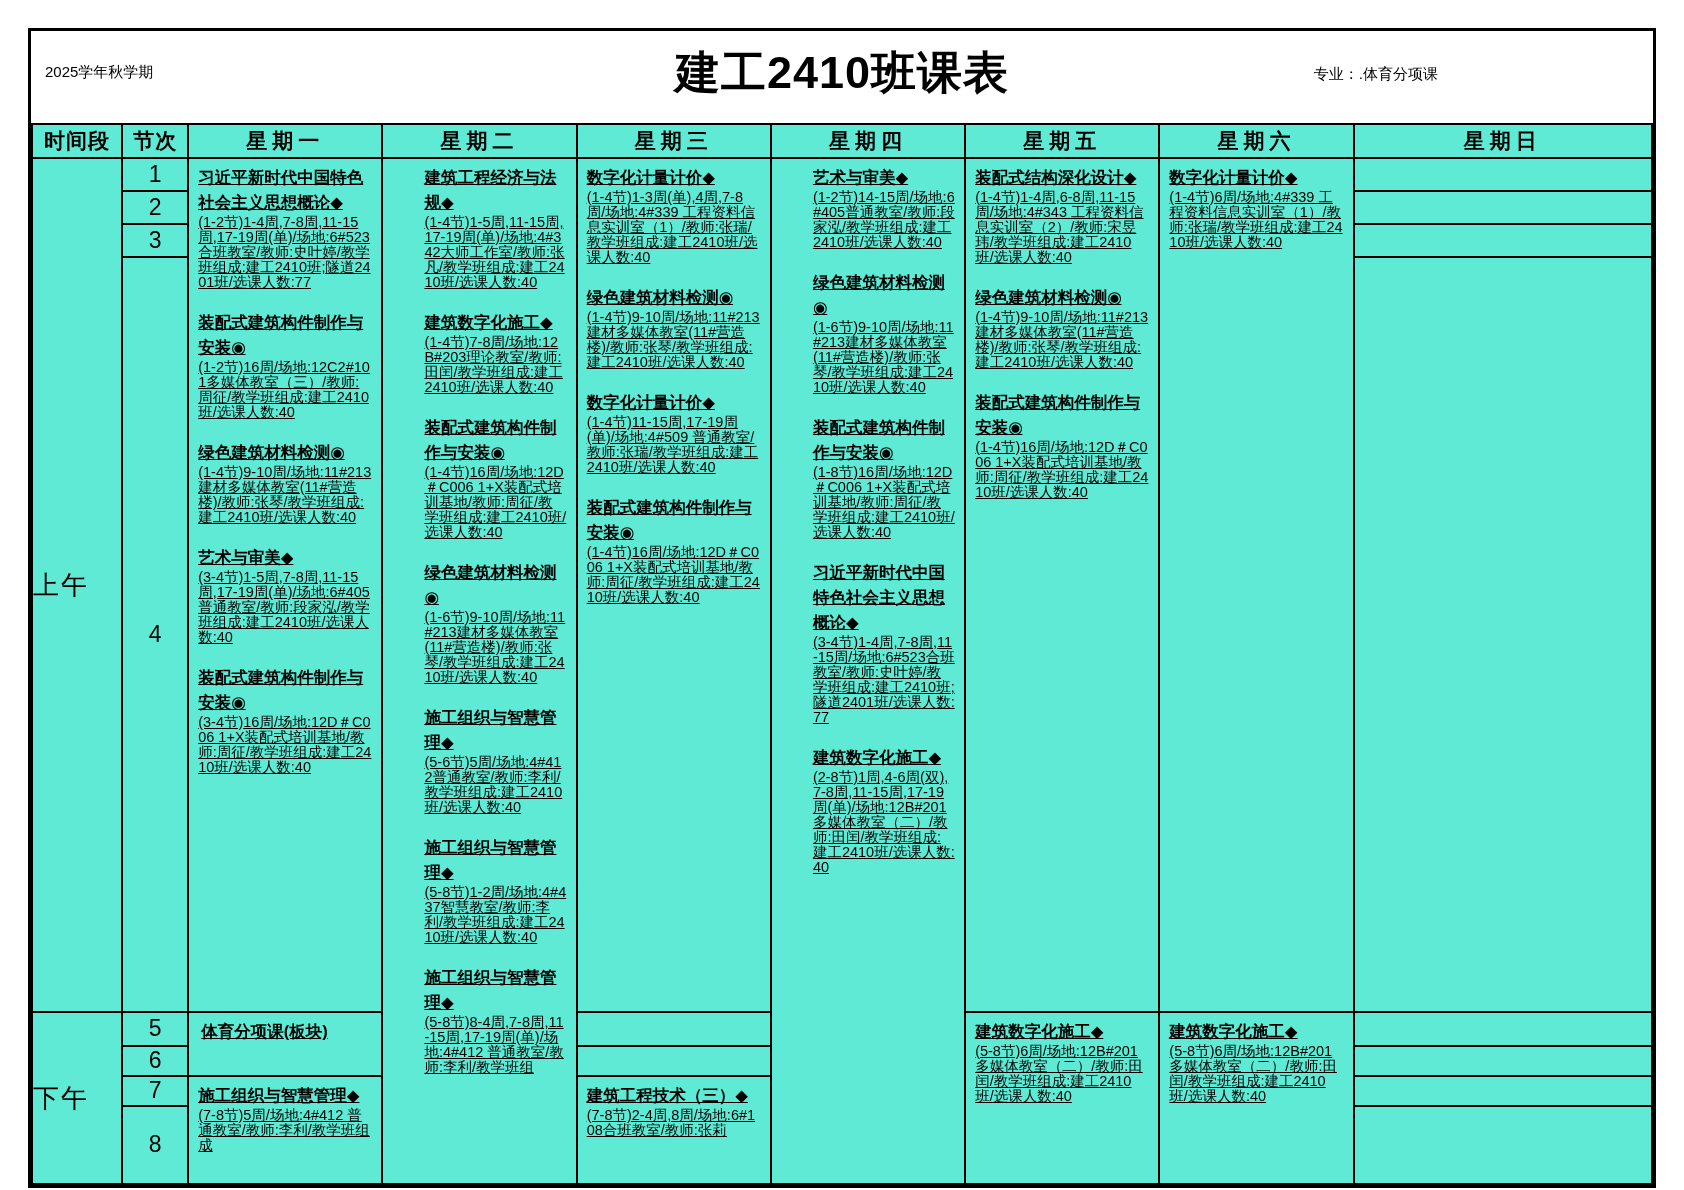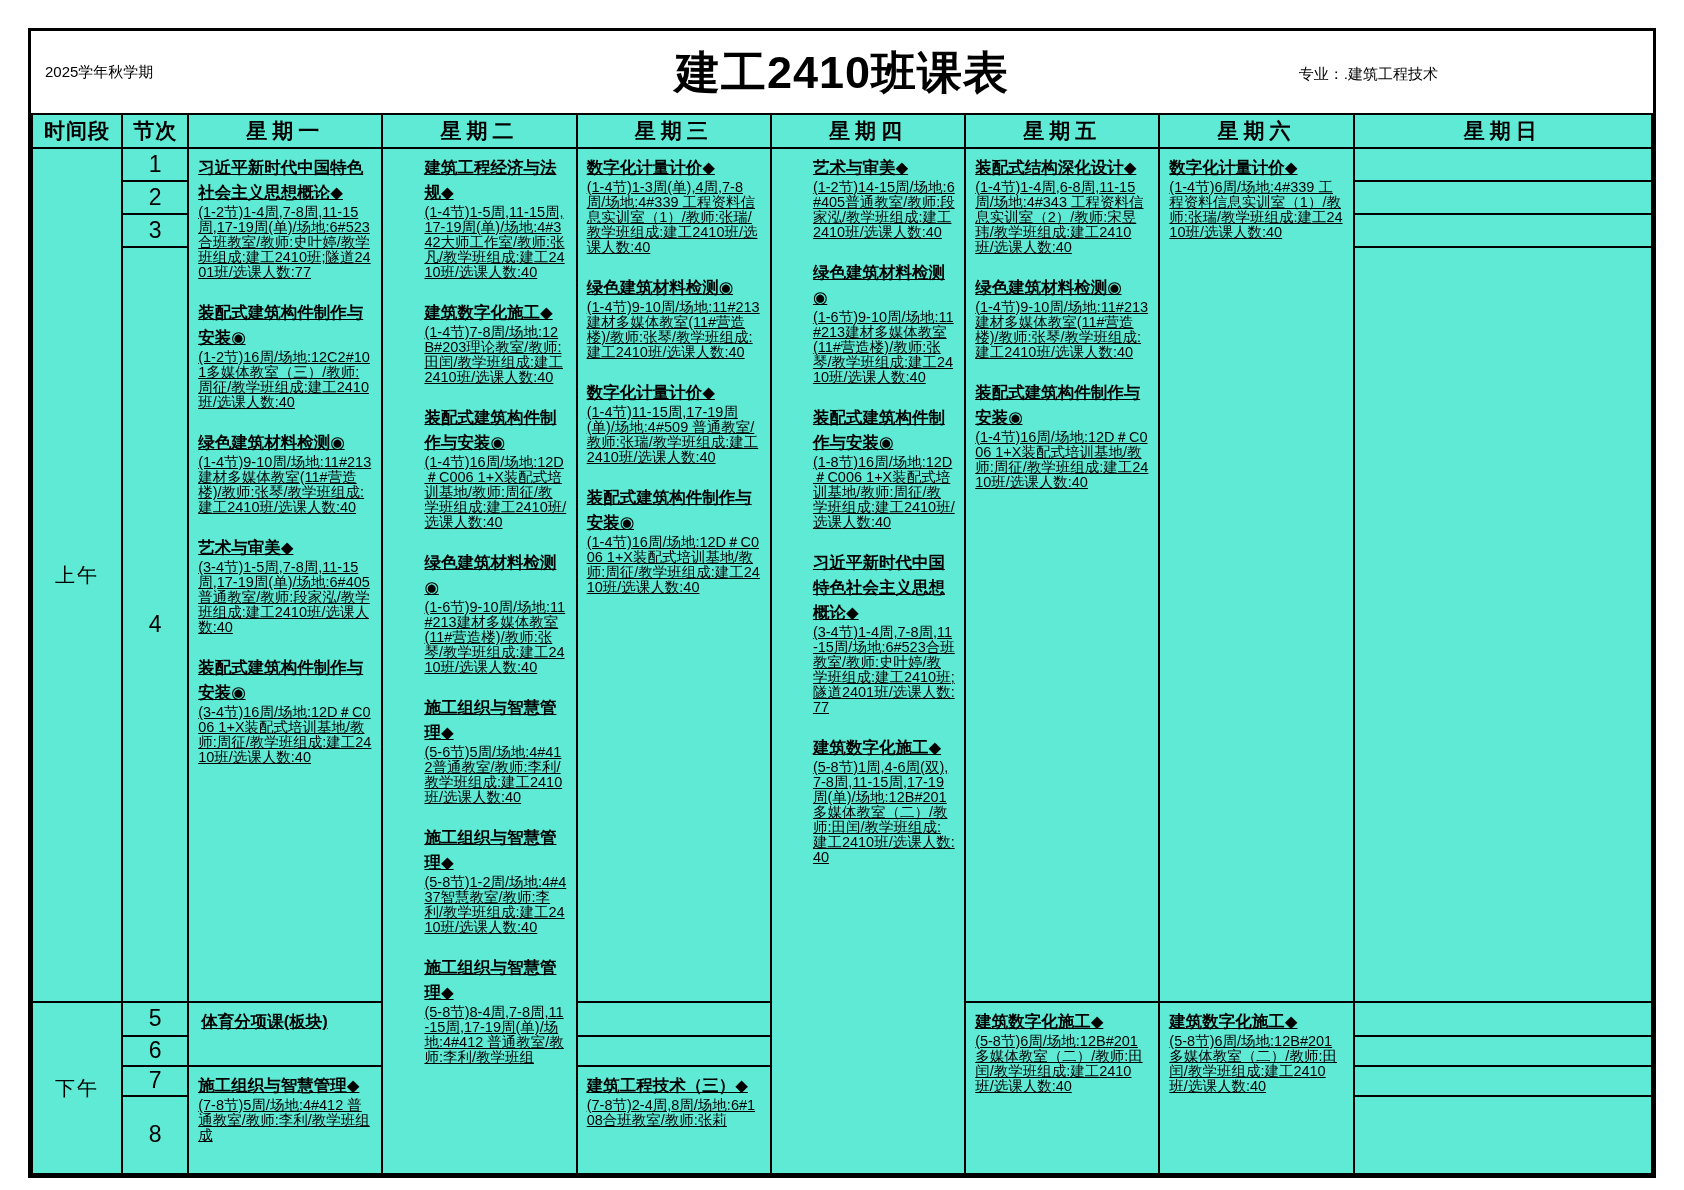--- a/index.html
+++ b/index.html
@@ -1,35 +1,35 @@
 <!DOCTYPE html>
 <html><head>
 <meta charset="utf-8">
 <style>
   html,body{margin:0;padding:0;background:#fff;color:#000;
     font-family:"Liberation Sans","DejaVu Sans",sans-serif;}
   .page{width:1684px;min-height:1190px;background:#fff;}
   .sheet{width:1622px;margin:0 auto;position:relative;top:28px;border:3px solid #000;background:#fff;}
-  .titlebar{position:relative;height:82px;}
+  .titlebar{position:relative;height:92px;}
   .term{position:absolute;left:14px;top:32px;font-size:15px;}
   .sheet-title{text-align:center;font-size:45px;font-weight:700;line-height:84px;letter-spacing:1px;}
   .major{position:absolute;right:215px;top:34px;font-size:15px;}
   table{border-collapse:collapse;table-layout:fixed;width:100%;border-top:2px solid #000;}
   td,th{border:2px solid #000;vertical-align:top;padding:0;background:#5eead4;}
   tr.hdr{height:34px;}
   tr.r1,tr.r2,tr.r3{height:33px;}
   tr.r4{height:752px;}
   tr.r5{height:32px;}
   tr.r6{height:29px;}
   tr.r7{height:29px;}
   tr.r8{height:76px;}
   th.day,th.lblh{font-size:21px;font-weight:600;text-align:center;vertical-align:middle;
     letter-spacing:5px;padding:0;white-space:nowrap;}
   th.lblh{letter-spacing:1px;}
-  td.tp{font-size:20px;text-align:center;vertical-align:middle;letter-spacing:2px;}
+  td.tp{font-size:26px;vertical-align:middle;letter-spacing:2px;}
   td.sess{font-size:23px;font-weight:400;text-align:center;vertical-align:middle;}
   .cellpad{padding:6px 9px;overflow:hidden;text-decoration:underline;}
   .h-am{height:840px;}
   .h-full{height:1010px;margin-left:32px;}
   .h-p56{height:50px;padding-left:12px;}
   .h-p78{height:94px;}
   .h-pm{height:158px;}
   .c-title{font-size:16.5px;font-weight:700;line-height:25px;word-break:break-all;}
   .c-detail{font-size:14.5px;line-height:15px;word-break:break-all;}
   .course{margin-bottom:20px;}
@@ -37,21 +37,21 @@
 </style>
 </head>
 <body>
 
 <div class="page">
 <div class="sheet">
 
   <div class="titlebar">
     <div class="term">2025学年秋学期</div>
     <div class="sheet-title">建工2410班课表</div>
-    <div class="major">专业：.建筑工程技术</div>
+    <div class="major">专业：.体育分项课</div>
   </div>
 
   <table>
     <colgroup>
       <col style="width:90px">
           <col style="width:66px">
       <col style="width:194px">
           <col style="width:194px">
           <col style="width:194px">
       <col style="width:194px">
@@ -165,21 +165,21 @@
           <div class="course">
             <div class="c-title">装配式建筑构件制作与安装◉</div>
             <div class="c-detail">(1-8节)16周/场地:12D＃C006 1+X装配式培训基地/教师:周征/教学班组成:建工2410班/选课人数:40</div>
           </div>
           <div class="course">
             <div class="c-title">习近平新时代中国特色社会主义思想概论◆</div>
             <div class="c-detail">(3-4节)1-4周,7-8周,11-15周/场地:6#523合班教室/教师:史叶婷/教学班组成:建工2410班;隧道2401班/选课人数:77</div>
           </div>
           <div class="course">
             <div class="c-title">建筑数字化施工◆</div>
-            <div class="c-detail">(5-8节)1周,4-6周(双),7-8周,11-15周,17-19周(单)/场地:12B#201多媒体教室（二）/教师:田闰/教学班组成:建工2410班/选课人数:40</div>
+            <div class="c-detail">(2-8节)1周,4-6周(双),7-8周,11-15周,17-19周(单)/场地:12B#201多媒体教室（二）/教师:田闰/教学班组成:建工2410班/选课人数:40</div>
           </div>
         </div>
       </td>
       <td rowspan="4">
         <div class="cellpad h-am">
           <div class="course">
             <div class="c-title">装配式结构深化设计◆</div>
             <div class="c-detail">(1-4节)1-4周,6-8周,11-15周/场地:4#343 工程资料信息实训室（2）/教师:宋昱玮/教学班组成:建工2410班/选课人数:40</div>
           </div>
           <div class="course">

